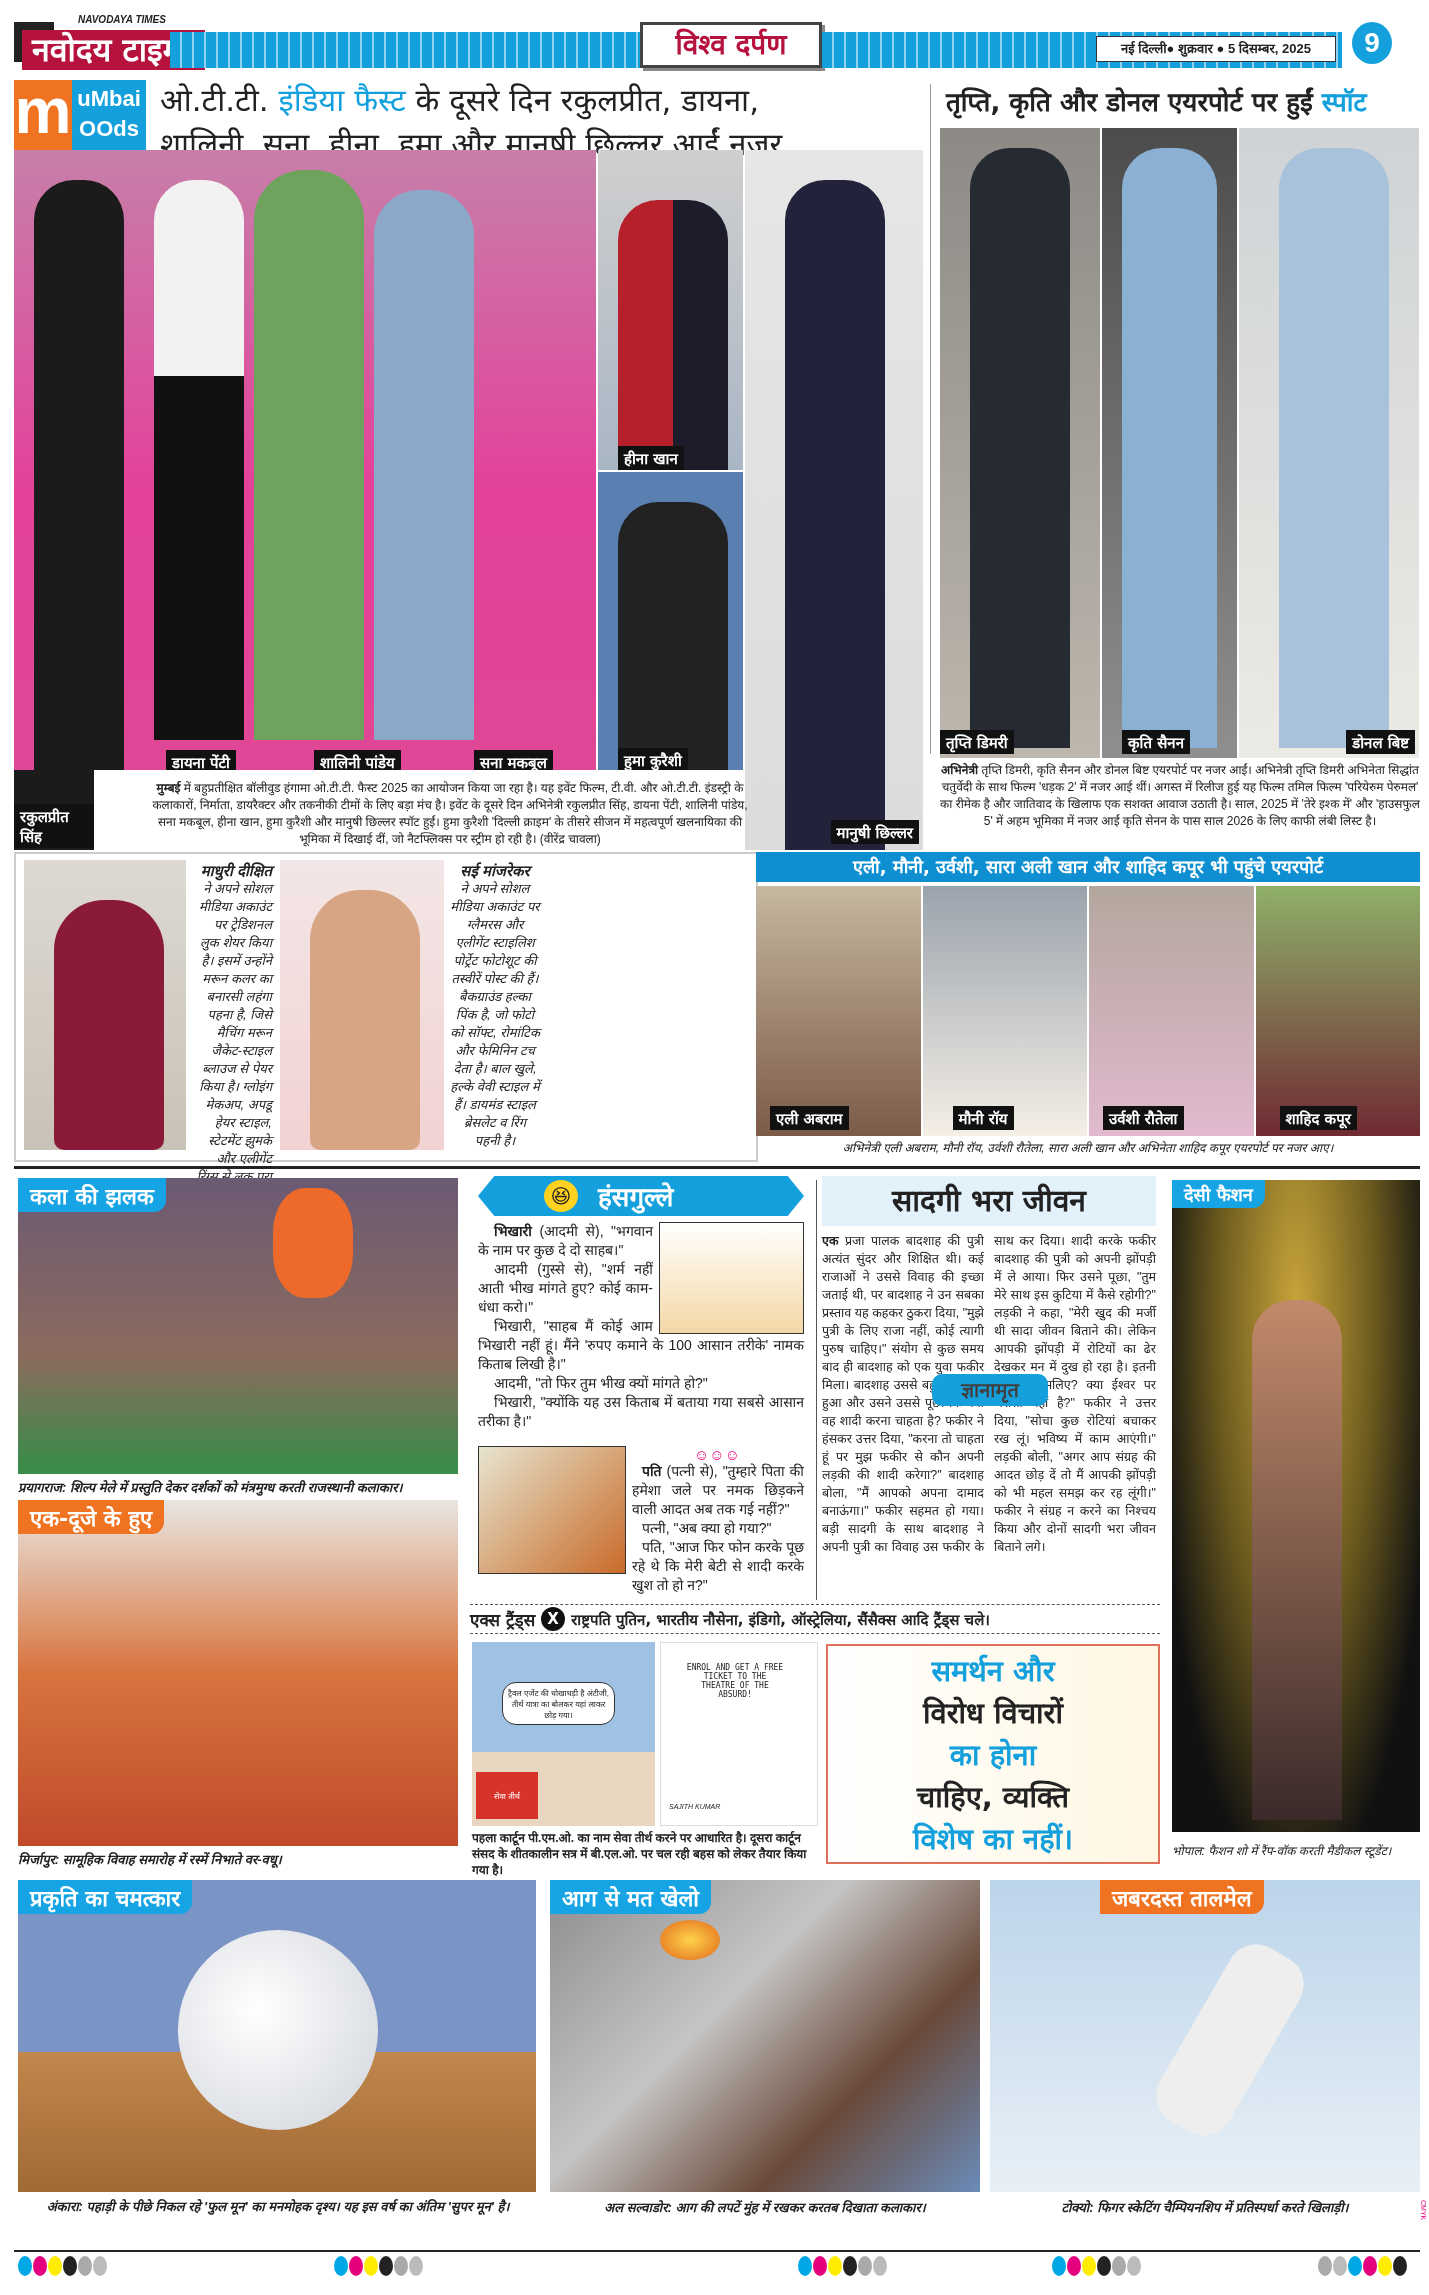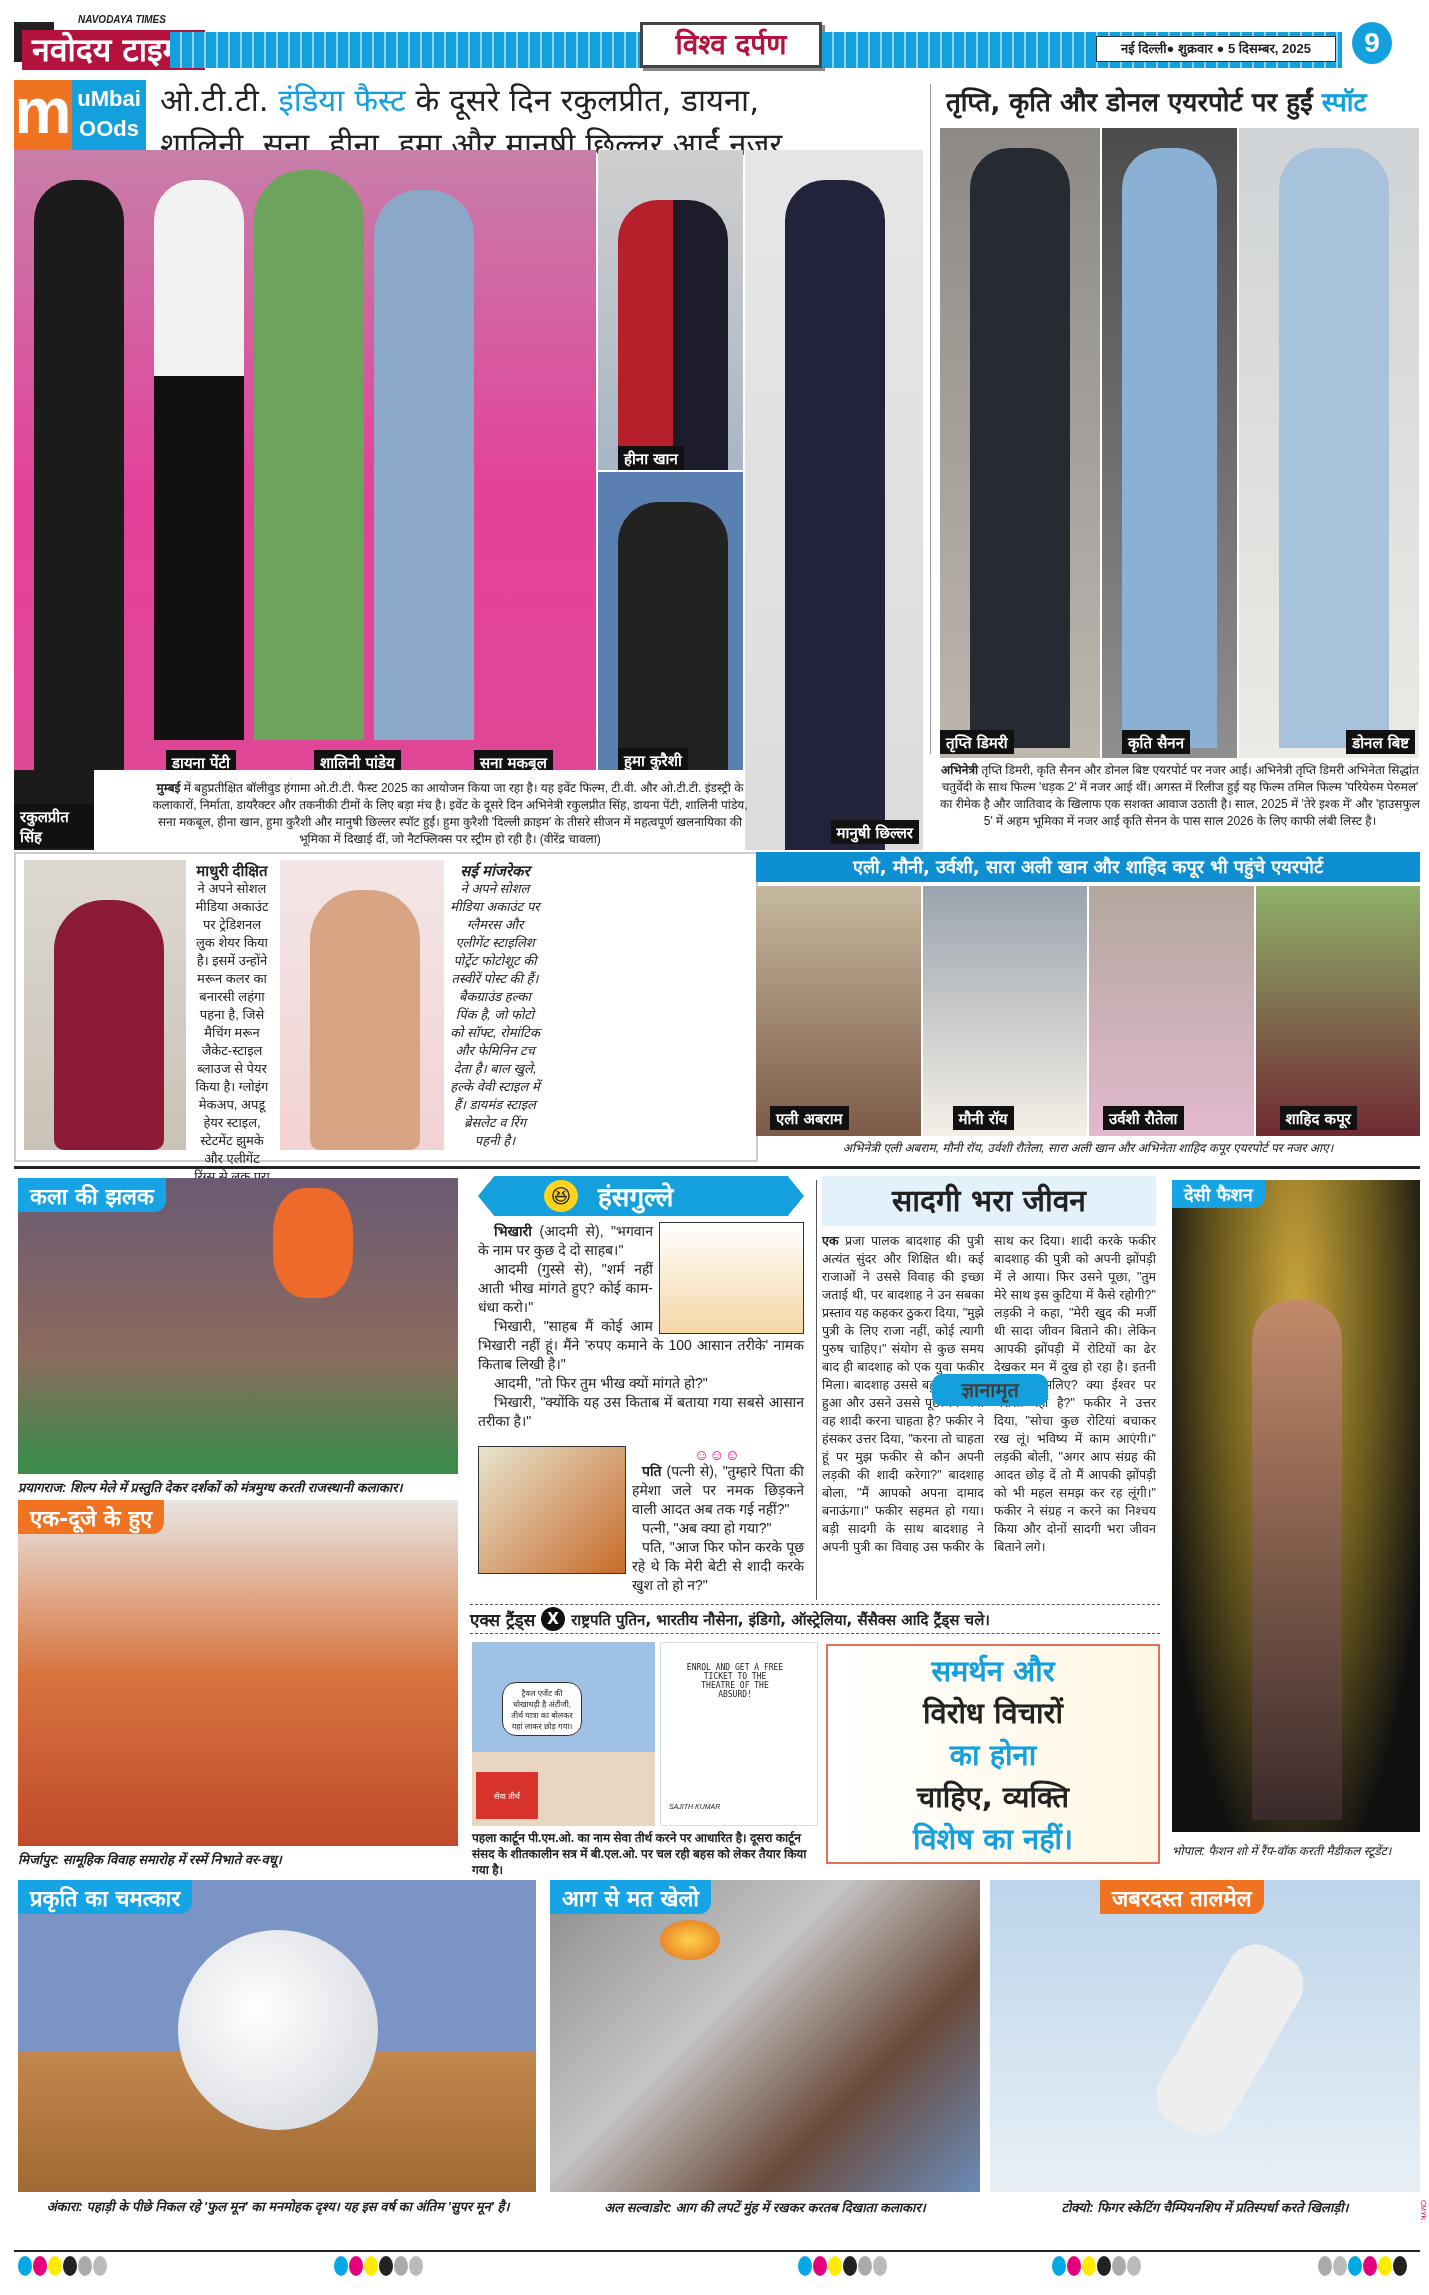--- a/index.html
+++ b/index.html
@@ -89,21 +89,21 @@
   <div class="tag" style="right:4px;bottom:4px">डोनल बिष्ट</div>
 </div>
 <div class="abs cap" style="left:940px;top:762px;width:480px;text-align:center;font-size:12px;line-height:17px">
   <b>अभिनेत्री</b> <span>तृप्ति डिमरी, कृति सैनन और डोनल बिष्ट एयरपोर्ट पर नजर आईं। अभिनेत्री तृप्ति डिमरी अभिनेता सिद्धांत चतुर्वेदी के साथ फिल्म 'धड़क 2' में नजर आई थीं। अगस्त में रिलीज हुई यह फिल्म तमिल फिल्म 'परियेरुम पेरुमल' का रीमेक है और जातिवाद के खिलाफ एक सशक्त आवाज उठाती है। साल, 2025 में 'तेरे इश्क में' और 'हाउसफुल 5' में अहम भूमिका में नजर आईं कृति सेनन के पास साल 2026 के लिए काफी लंबी लिस्ट है।</span>
 </div>
 
 <div class="abs" style="left:14px;top:852px;width:744px;height:310px;border:2px solid #ccc">
   <div class="photo" style="left:8px;top:6px;width:162px;height:290px;background:linear-gradient(#ddd9d2,#c9c2b6)">
     <div class="abs" style="left:30px;top:40px;width:110px;height:250px;background:#8b1a38;border-radius:50px 50px 10px 10px"></div>
   </div>
-  <div class="abs" style="left:176px;top:8px;width:80px;text-align:center;font-size:13px;line-height:18px;">
+  <div class="abs" style="left:176px;top:8px;width:80px;text-align:right;font-size:13px;line-height:18px;font-style:italic">
     <div style="font-weight:bold;font-size:15px">माधुरी दीक्षित</div>
     <div>ने अपने सोशल मीडिया अकाउंट पर ट्रेडिशनल लुक शेयर किया है। इसमें उन्होंने मरून कलर का बनारसी लहंगा पहना है, जिसे मैचिंग मरून जैकेट-स्टाइल ब्लाउज से पेयर किया है। ग्लोइंग मेकअप, अपडू हेयर स्टाइल, स्टेटमेंट झुमके और एलीगेंट रिंग्स से लुक पूरा किया है।</div>
   </div>
   <div class="photo" style="left:264px;top:6px;width:164px;height:290px;background:linear-gradient(#f3e6e6,#f2d2d3)">
     <div class="abs" style="left:30px;top:30px;width:110px;height:260px;background:#d7a484;border-radius:50px 50px 10px 10px"></div>
   </div>
   <div class="abs" style="left:434px;top:8px;width:90px;text-align:center;font-size:13px;line-height:18px;font-style:italic">
     <div style="font-weight:bold;font-size:15px">सई मांजरेकर</div>
     <div>ने अपने सोशल मीडिया अकाउंट पर ग्लैमरस और एलीगेंट स्टाइलिश पोर्ट्रेट फोटोशूट की तस्वीरें पोस्ट की हैं। बैकग्राउंड हल्का पिंक है, जो फोटो को सॉफ्ट, रोमांटिक और फेमिनिन टच देता है। बाल खुले, हल्के वेवी स्टाइल में हैं। डायमंड स्टाइल ब्रेसलेट व रिंग पहनी है।</div>
   </div>
@@ -170,21 +170,21 @@
 </div>
 <div class="abs" style="left:1172px;top:1842px;width:252px;font-size:12px;font-style:italic">भोपाल: फैशन शो में रैंप-वॉक करती मैडीकल स्टूडेंट।</div>
 
 <div class="abs" style="left:470px;top:1604px;width:690px;height:30px;border-top:1px dashed #555;border-bottom:1px dashed #555;display:flex;align-items:center;gap:6px;font-size:17px;font-weight:bold;font-family:'DejaVu Sans',sans-serif">
   <span>एक्स ट्रैंड्स</span>
   <span style="width:24px;height:24px;border-radius:50%;background:#111;color:#fff;text-align:center;line-height:24px;font-size:15px">X</span>
   <span style="font-size:15px">राष्ट्रपति पुतिन, भारतीय नौसेना, इंडिगो, ऑस्ट्रेलिया, सैंसैक्स आदि ट्रैंड्स चले।</span>
 </div>
 
 <div class="photo" style="left:472px;top:1642px;width:183px;height:184px;background:linear-gradient(#9fc1e3 0 60%,#e8d6c1 60%)">
-  <div class="abs" style="left:30px;top:40px;width:80px;background:#fff;border:1px solid #333;border-radius:14px;font-size:8px;padding:4px;text-align:center">ट्रैवल एजेंट की धोखाधड़ी है अंटीजी, तीर्थ यात्रा का बोलकर यहां लाकर छोड़ गया।</div>
+  <div class="abs" style="left:30px;top:40px;width:113px;background:#fff;border:1px solid #333;border-radius:14px;font-size:8px;padding:4px;text-align:center">ट्रैवल एजेंट की धोखाधड़ी है अंटीजी, तीर्थ यात्रा का बोलकर यहां लाकर छोड़ गया।</div>
   <div class="abs" style="left:4px;top:130px;background:#d8332a;color:#fff;font-size:8px;padding:18px">सेवा तीर्थ</div>
 </div>
 <div class="photo" style="left:660px;top:1642px;width:158px;height:184px;background:#fff;border:1px solid #ddd">
   <div class="abs" style="left:24px;top:20px;width:100px;font-size:8px;font-family:'DejaVu Sans Mono',monospace;text-align:center">ENROL AND GET A FREE TICKET TO THE THEATRE OF THE ABSURD!</div>
   <div class="abs" style="left:8px;top:160px;font-size:7px;font-style:italic">SAJITH KUMAR</div>
 </div>
 <div class="abs" style="left:472px;top:1830px;width:350px;font-size:12px;font-weight:bold;line-height:16px">पहला कार्टून पी.एम.ओ. का नाम सेवा तीर्थ करने पर आधारित है। दूसरा कार्टून संसद के शीतकालीन सत्र में बी.एल.ओ. पर चल रही बहस को लेकर तैयार किया गया है।</div>
 
 <div class="abs" style="left:826px;top:1644px;width:334px;height:220px;border:2px solid #e0705a;background:linear-gradient(90deg,#fff 0%,#fff7e2 100%);text-align:center;font-weight:bold;font-size:29px;line-height:42px;font-family:'DejaVu Sans',sans-serif;padding-top:4px">
   <div style="color:#13a0dc">समर्थन और</div>

